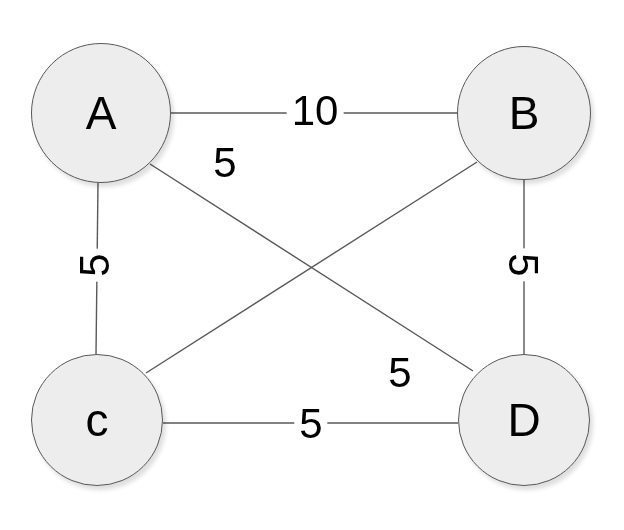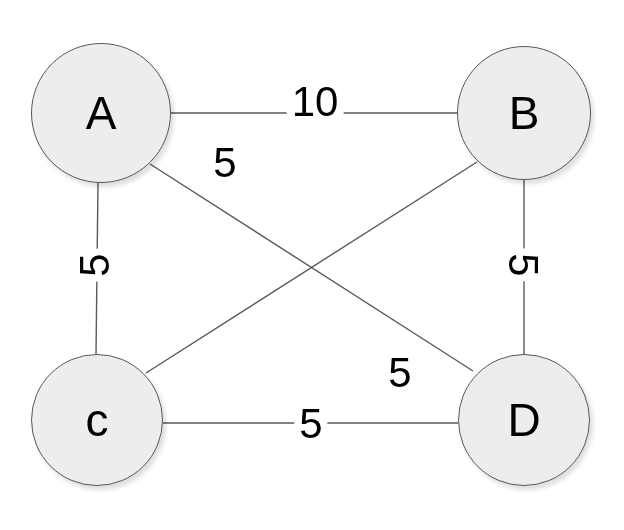--- a/index.html
+++ b/index.html
@@ -82,20 +82,20 @@
         <span class="node-label" style="color: rgb(0, 0, 0);">B</span>
       </div>
       <div class="graph-node" style="left: 31px; top: 354px; width: 132px; height: 132px; background: rgb(237, 237, 237); border-color: rgb(89, 89, 89);">
         <span class="node-label" style="color: rgb(0, 0, 0);">c</span>
       </div>
       <div class="graph-node" style="left: 458px; top: 354px; width: 132px; height: 132px; background: rgb(237, 237, 237); border-color: rgb(89, 89, 89);">
         <span class="node-label" style="color: rgb(0, 0, 0);">D</span>
       </div>
     </div>
   <div id="weight-layer">
-      <div class="edge-weight" style="left: 315px; top: 102px; color: rgb(0, 0, 0);">10</div>
+      <div class="edge-weight" style="left: 315px; top: 111px; color: rgb(0, 0, 0);">10</div>
       <div class="edge-weight rot-ccw" style="left: 95px; top: 265px; color: rgb(0, 0, 0);">5</div>
       <div class="edge-weight rot-cw" style="left: 523px; top: 265px; color: rgb(0, 0, 0);">5</div>
       <div class="edge-weight" style="left: 311px; top: 424px; color: rgb(0, 0, 0);">5</div>
       <div class="edge-weight" style="left: 225px; top: 163px; color: rgb(0, 0, 0);">5</div>
       <div class="edge-weight" style="left: 400px; top: 373px; color: rgb(0, 0, 0);">5</div>
     </div>
 </div>
 
 </body></html>

